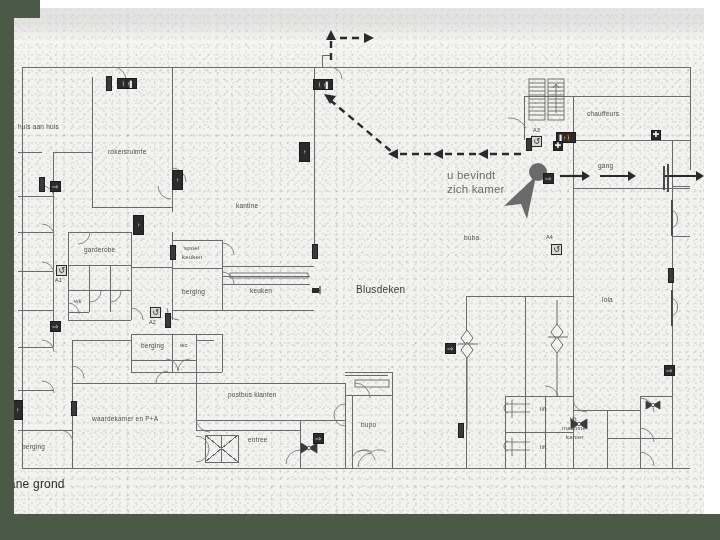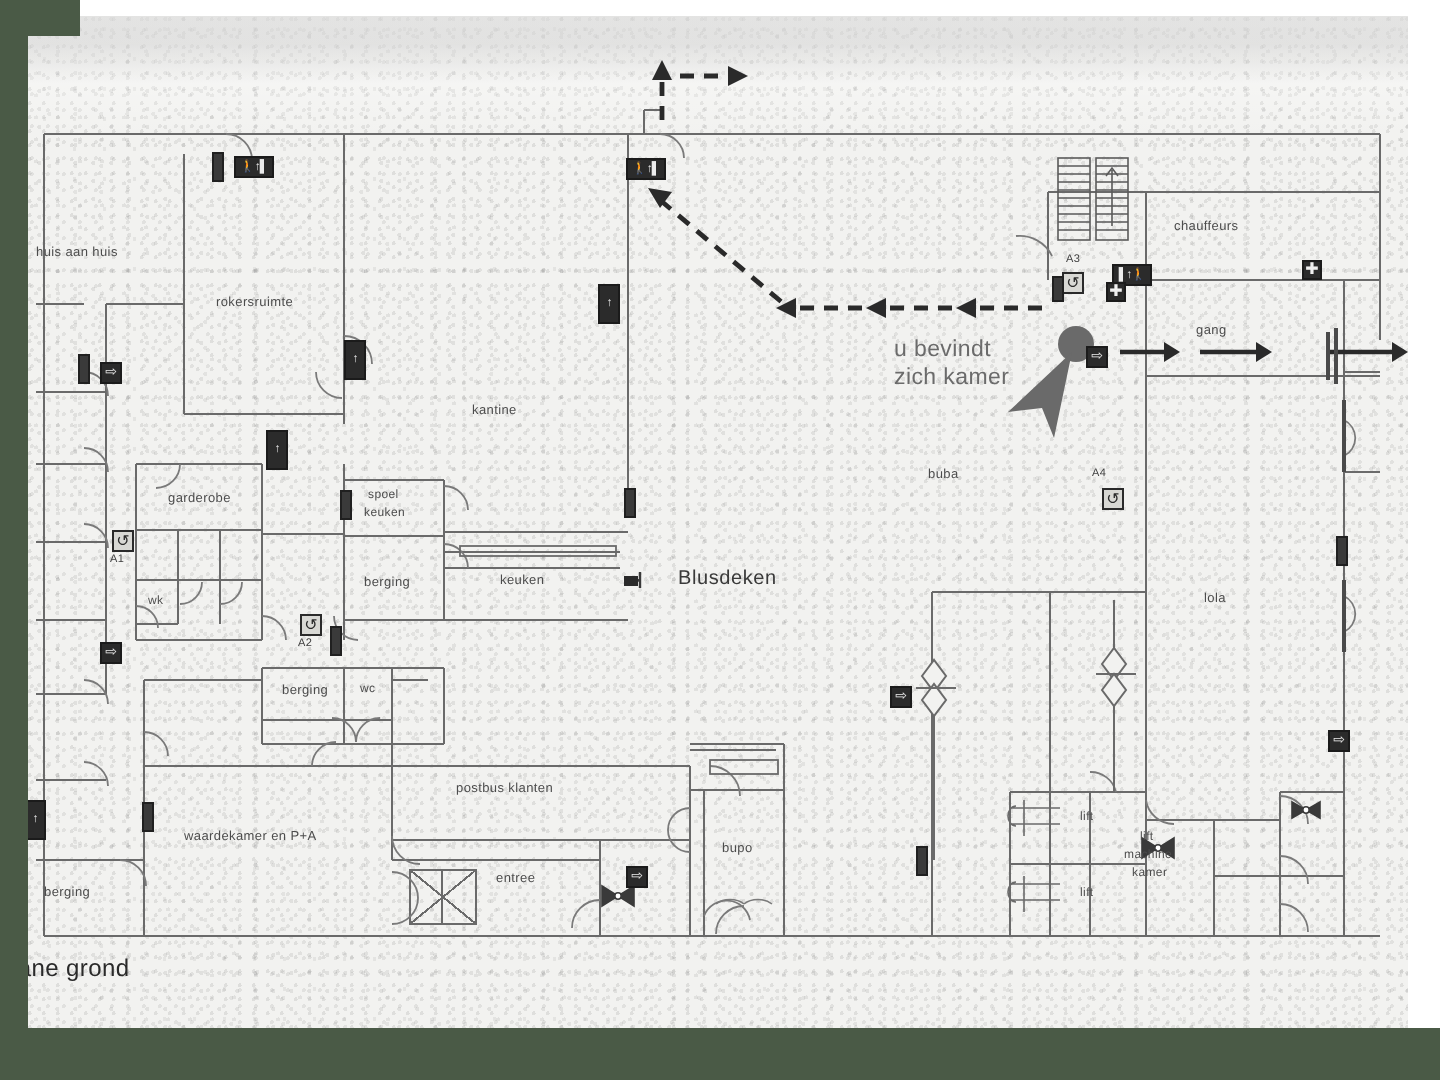--- a/index.html
+++ b/index.html
@@ -357,21 +357,21 @@
   <div class="lbl sm" style="left:566px; top:434px;">kamer</div>
   <div class="lbl" style="left:2px;   top:243px;">or</div>
   <div class="lbl" style="left:2px;   top:294px;">or</div>
   <div class="lbl" style="left:2px;   top:352px;">zijn</div>
 
   <div class="lbl tag" style="left:55px;  top:277px;">A1</div>
   <div class="lbl tag" style="left:149px; top:319px;">A2</div>
   <div class="lbl tag" style="left:533px; top:127px;">A3</div>
   <div class="lbl tag" style="left:546px; top:234px;">A4</div>
 
-  <div class="lbl blus" style="left:309px; top:284px;padding-left:30px;">Blusdeken</div>
+  <div class="lbl blus" style="left:326px; top:284px;padding-left:30px;">Blusdeken</div>
 
   <div class="lbl here" style="left:447px; top:168px;">u bevindt</div>
   <div class="lbl here" style="left:447px; top:182px;">zich kamer</div>
 
   <div class="lbl floor" style="left:2px; top:478px;">gane grond</div>
 
   <div class="sign exit" style="left:117px; top:78px;  width:20px; height:11px;">
       <span class="g">🚶↑▌</span>
     </div>
   <div class="sign exit" style="left:313px; top:79px;  width:20px; height:11px;">

